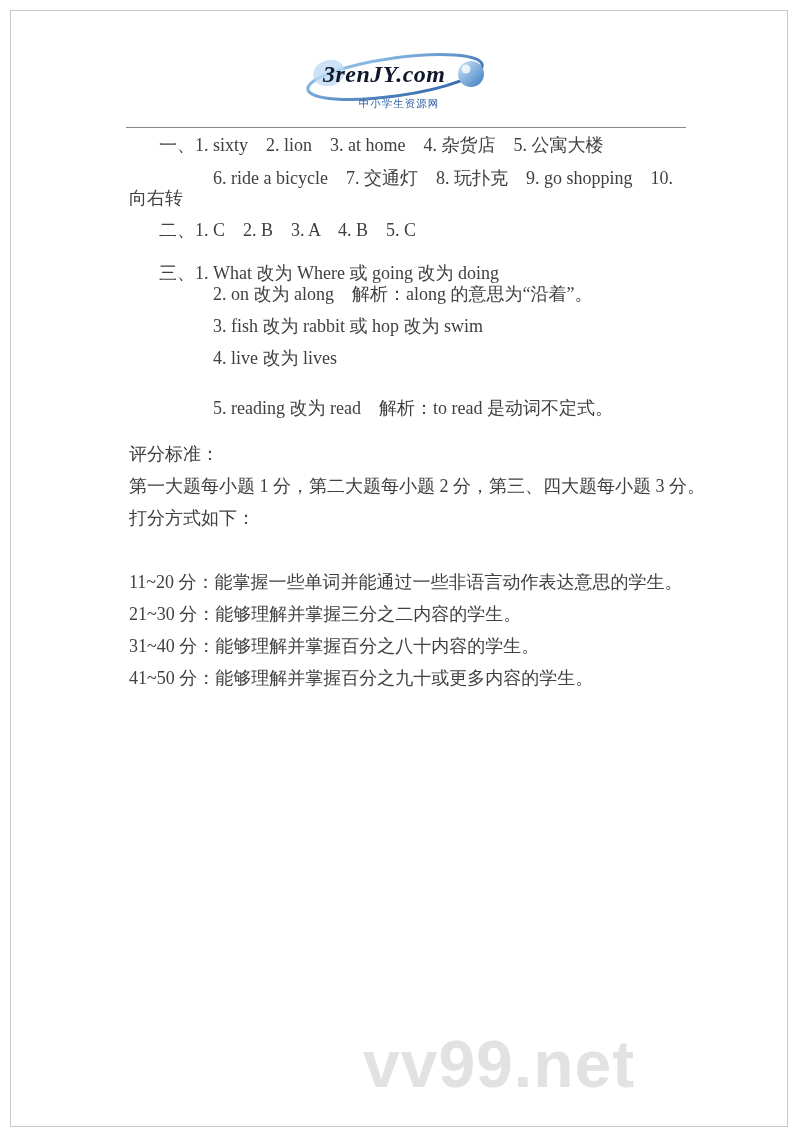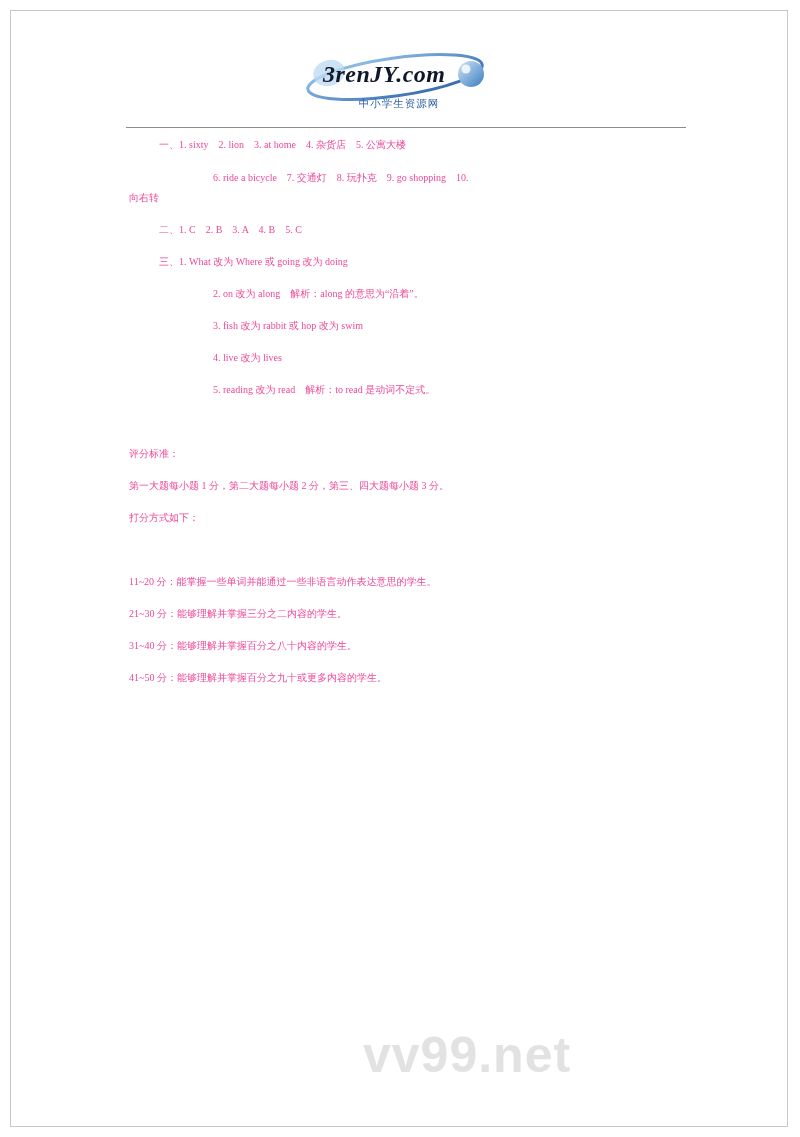--- a/index.html
+++ b/index.html
@@ -60,37 +60,37 @@
     left: 115px;
     top: 116px;
     width: 560px;
     height: 0;
     border-top: 1px solid #8a8a8a;
   }
 
   
   .line {
     position: absolute;
-    font-size: 10px;
-    color: #ec4899;
+    font-size: 18px;
+    color: #404040;
     line-height: 20px;
     white-space: pre;
     font-family: "Liberation Serif", serif;
   }
   .indent-0 { left: 118px; }
   .indent-1 { left: 148px; }
   .indent-3 { left: 202px; }
 
   
   .watermark {
     position: absolute;
     left: 352px;
     top: 1015px;
     font-family: "Liberation Sans", sans-serif;
-    font-size: 50px;
+    font-size: 66px;
     font-weight: bold;
     color: #e2e2e2;
     letter-spacing: 1px;
     user-select: none;
   }
 </style>
 </head>
 <body>
 
 <div class="page">
@@ -119,25 +119,25 @@
     </div>
 
     <div class="hr-top"></div>
 
     <div class="line indent-1" style="top:124px;">一、1. sixty    2. lion    3. at home    4. 杂货店    5. 公寓大楼</div>
     <div class="line indent-3" style="top:157px;">6. ride a bicycle    7. 交通灯    8. 玩扑克    9. go shopping    10.</div>
     <div class="line indent-0" style="top:177px;">向右转</div>
 
     <div class="line indent-1" style="top:209px;">二、1. C    2. B    3. A    4. B    5. C</div>
 
-    <div class="line indent-1" style="top:241px;font-family:Liberation Serif, serif;">三、1. What 改为 Where 或 going 改为 doing</div>
+    <div class="line indent-1" style="top:252px;font-family:Liberation Serif, serif;">三、1. What 改为 Where 或 going 改为 doing</div>
     <div class="line indent-3" style="top:273px;">2. on 改为 along    解析：along 的意思为“沿着”。</div>
     <div class="line indent-3" style="top:305px;">3. fish 改为 rabbit 或 hop 改为 swim</div>
     <div class="line indent-3" style="top:337px;">4. live 改为 lives</div>
-    <div class="line indent-3" style="top:369px;">5. reading 改为 read    解析：to read 是动词不定式。</div>
+    <div class="line indent-3" style="top:387px;">5. reading 改为 read    解析：to read 是动词不定式。</div>
 
 
     <div class="line indent-0" style="top:433px;">评分标准：</div>
     <div class="line indent-0" style="top:465px;">第一大题每小题 1 分，第二大题每小题 2 分，第三、四大题每小题 3 分。</div>
     <div class="line indent-0" style="top:497px;">打分方式如下：</div>
 
     <div class="line indent-0" style="top:561px;">11~20 分：能掌握一些单词并能通过一些非语言动作表达意思的学生。</div>
     <div class="line indent-0" style="top:593px;">21~30 分：能够理解并掌握三分之二内容的学生。</div>
     <div class="line indent-0" style="top:625px;">31~40 分：能够理解并掌握百分之八十内容的学生。</div>
     <div class="line indent-0" style="top:657px;">41~50 分：能够理解并掌握百分之九十或更多内容的学生。</div>

